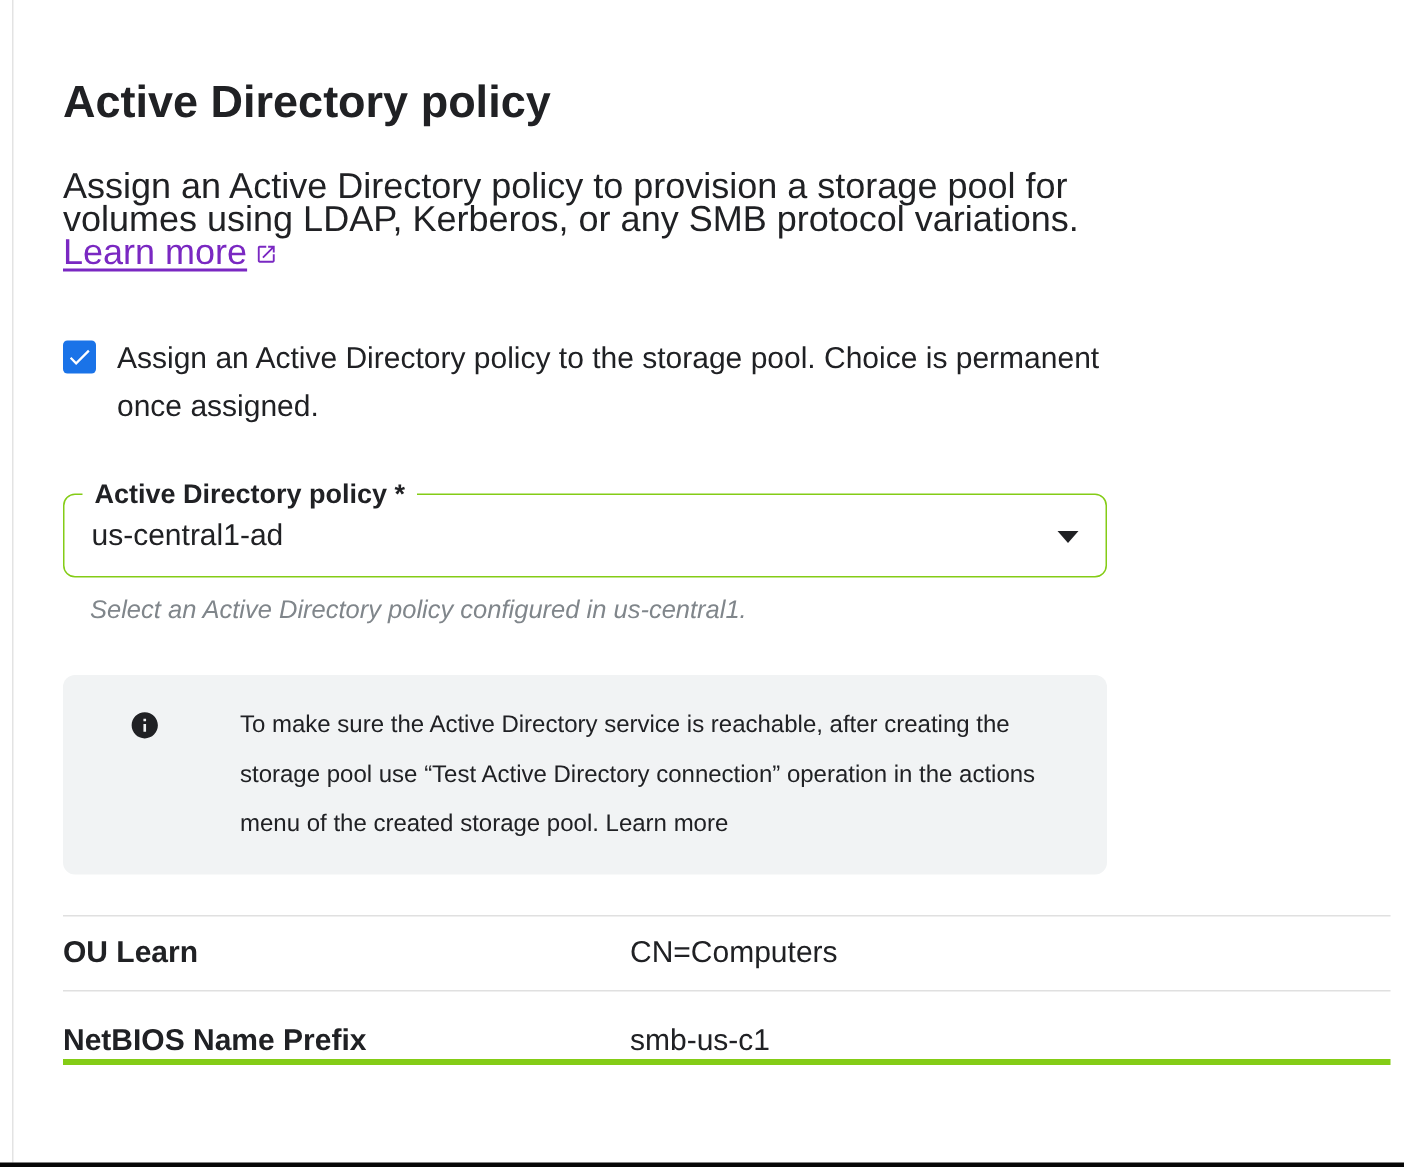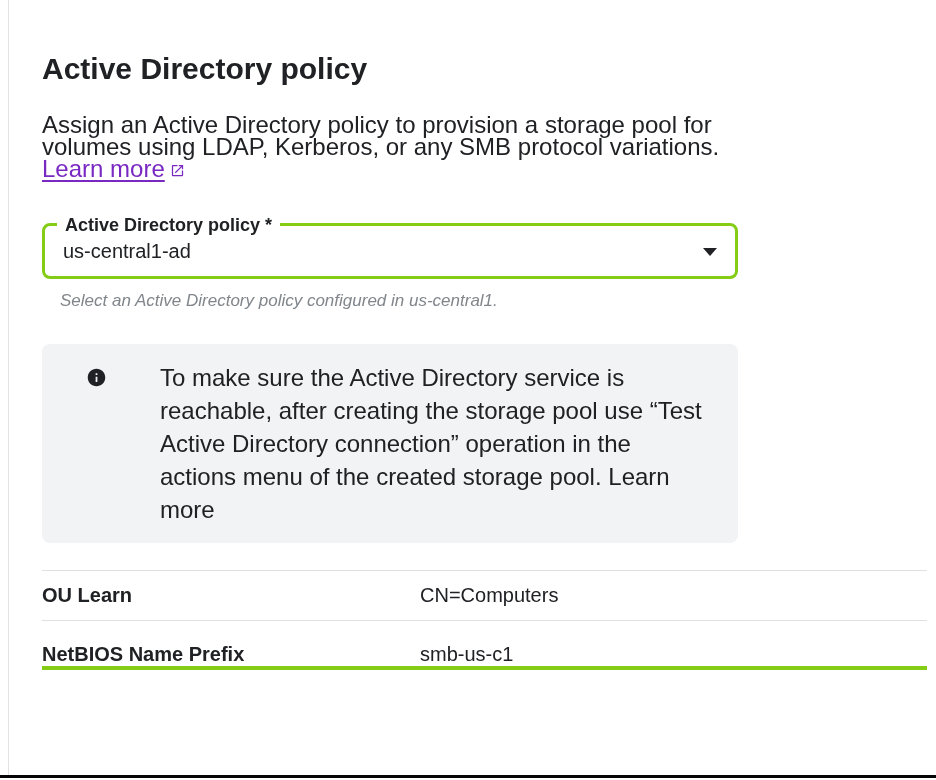--- a/index.html
+++ b/index.html
@@ -17,33 +17,33 @@
   a.learn-link { color: #7a28c2; text-decoration: underline; text-underline-offset: 3px; cursor: pointer; white-space: nowrap; }
   .ext-icon { display: inline-block; vertical-align: -1px; margin-left: 5px; }
 
   .checkbox-row { margin-top: 42px; display: flex; align-items: flex-start; }
   .checkbox { width: 22px; height: 22px; min-width: 22px; background: #1a73e8; border-radius: 3px;
               display: flex; align-items: center; justify-content: center; margin-top: 4px; cursor: pointer; }
   .checkbox svg { width: 18px; height: 18px; }
   .checkbox-label { margin-left: 14px; font-size: 20px; line-height: 32px; max-width: 820px; cursor: pointer; }
 
   .field-wrap { position: relative; margin-top: 42px; }
-  .select-field { position: relative; height: 56px; border: 3px solid #84cc16; border-radius: 8px;
+  .select-field { position: relative; height: 56px; border: 1px solid #84cc16; border-radius: 8px;
                   background: #fff; cursor: pointer; display: flex; align-items: center; }
   .field-label { position: absolute; top: -13px; left: 12px; background: #ffffff; padding: 0 8px;
                  font-size: 18px; line-height: 24px; font-weight: 700; color: #202124; }
   .field-value { padding-left: 18px; font-size: 20px; }
   .caret { position: absolute; right: 18px; top: 50%; margin-top: -3px; width: 0; height: 0;
            border-left: 7px solid transparent; border-right: 7px solid transparent; border-top: 8px solid #202124; }
   .helper-text { margin-top: 11px; padding-left: 18px; font-size: 17px; line-height: 21px; color: #80868b; font-style: italic; }
 
   .info-banner { margin-top: 33px; background: #f1f3f4; border-radius: 8px; display: flex;
                  padding: 17px 30px 17px 44px; }
   .info-icon { width: 21px; height: 21px; min-width: 21px; margin-top: 6px; }
-  .info-text { margin-left: 53px; font-size: 24px; line-height: 33px; max-width: 726px; }
+  .info-text { margin-left: 53px; font-size: 16px; line-height: 33px; max-width: 726px; }
 
   .details-table { margin-top: 27px; width: 885px; }
   .detail-row { display: flex; align-items: center; height: 50px; border-top: 1px solid #e0e0e0; }
   .detail-row:last-child { border-bottom: 4px solid #84cc16; align-items: flex-end; }
   .detail-label { width: 378px; font-size: 20px; font-weight: 700; }
   .detail-value { font-size: 20px; }
 </style>
 </head>
 <body>
 
@@ -54,20 +54,28 @@
 
   <h1 class="page-title">Active Directory policy</h1>
 
   <p class="description">
     <span>Assign an Active Directory policy to provision a storage pool for volumes using LDAP, Kerberos, or any SMB protocol variations.</span>
     <a class="learn-link"><span>Learn more</span><span class="ext-icon"><svg width="15" height="15" viewBox="0 0 24 24" fill="#7a28c2">
             <path d="M19 19H5V5h7V3H5c-1.11 0-2 .9-2 2v14c0 1.1.89 2 2 2h14c1.1 0 2-.9 2-2v-7h-2v7zM14 3v2h3.59l-9.83 9.83 1.41 1.41L19 6.41V10h2V3h-7z"></path>
           </svg></span></a>
   </p>
 
+  <div class="checkbox-row">
+    <div class="checkbox" role="checkbox" aria-checked="true">
+      <svg viewBox="0 0 24 24">
+          <path fill="#ffffff" d="M9 16.17 4.83 12l-1.42 1.41L9 19 21 7l-1.41-1.41z"></path>
+        </svg>
+    </div>
+    <label class="checkbox-label">Assign an Active Directory policy to the storage pool. Choice is permanent once assigned.</label>
+  </div>
 
   <div class="field-wrap">
     <div class="select-field">
       <span class="field-label">Active Directory policy *</span>
       <span class="field-value">us-central1-ad</span>
       <span class="caret"></span>
     </div>
     <div class="helper-text">Select an Active Directory policy configured in us-central1.</div>
   </div>
 

